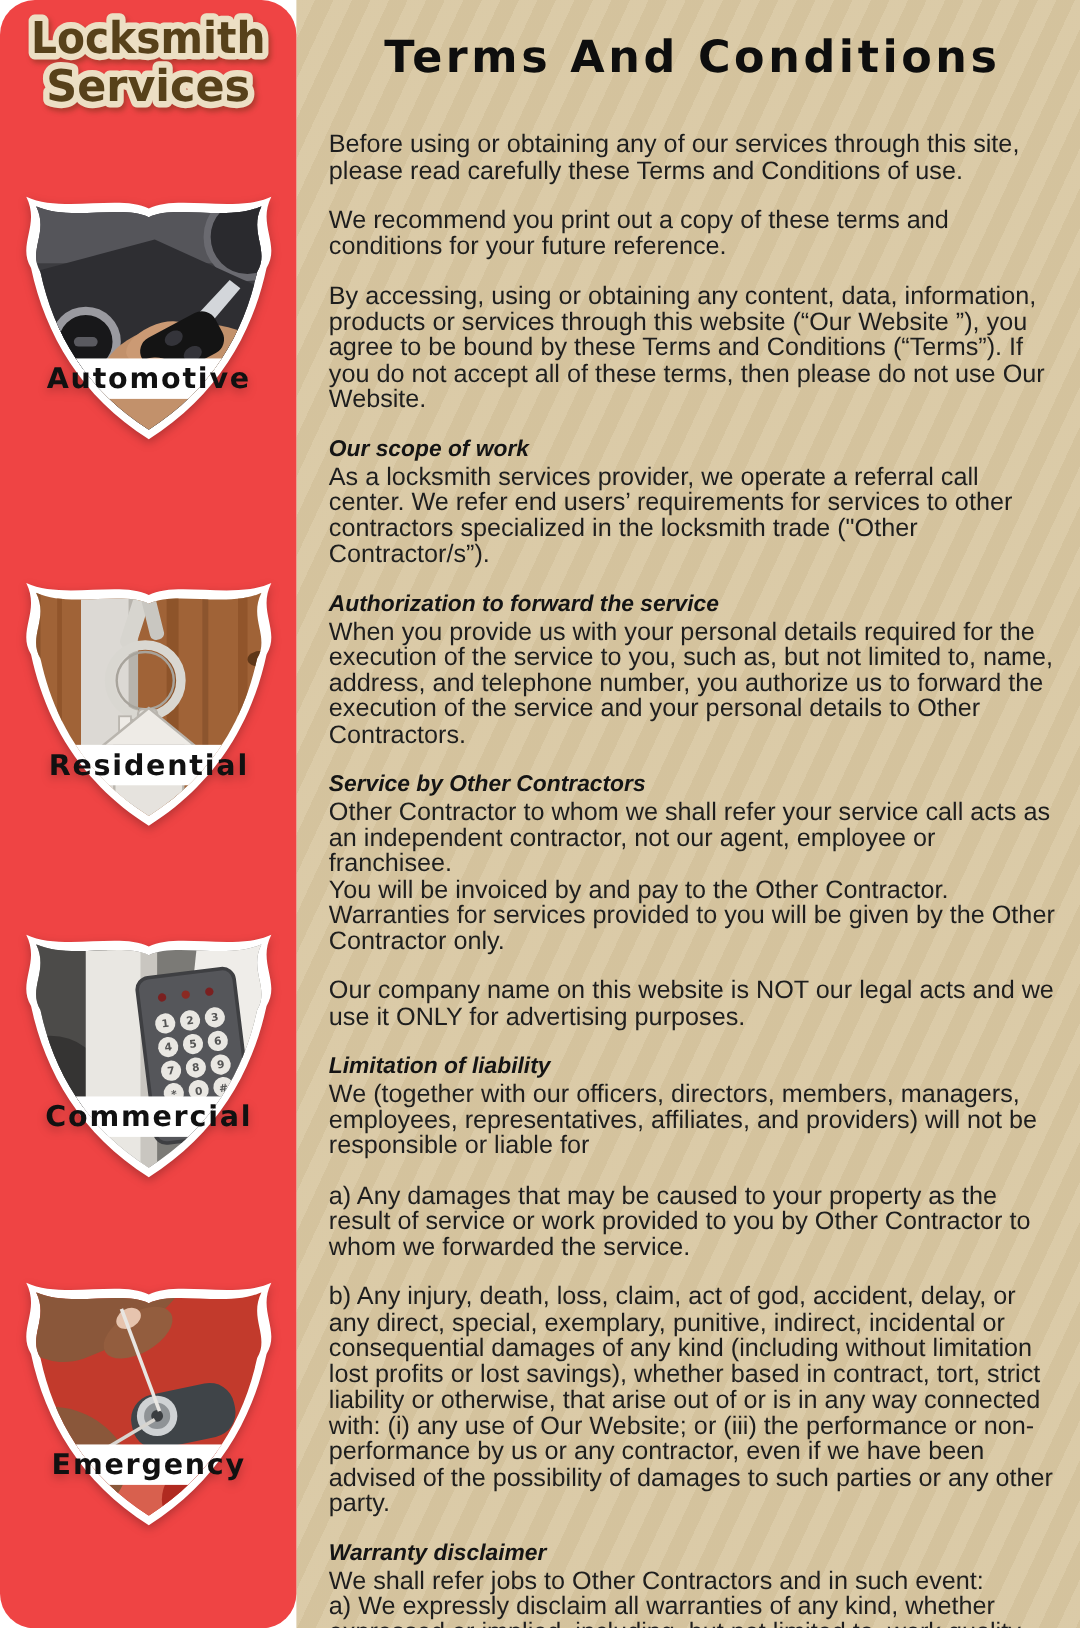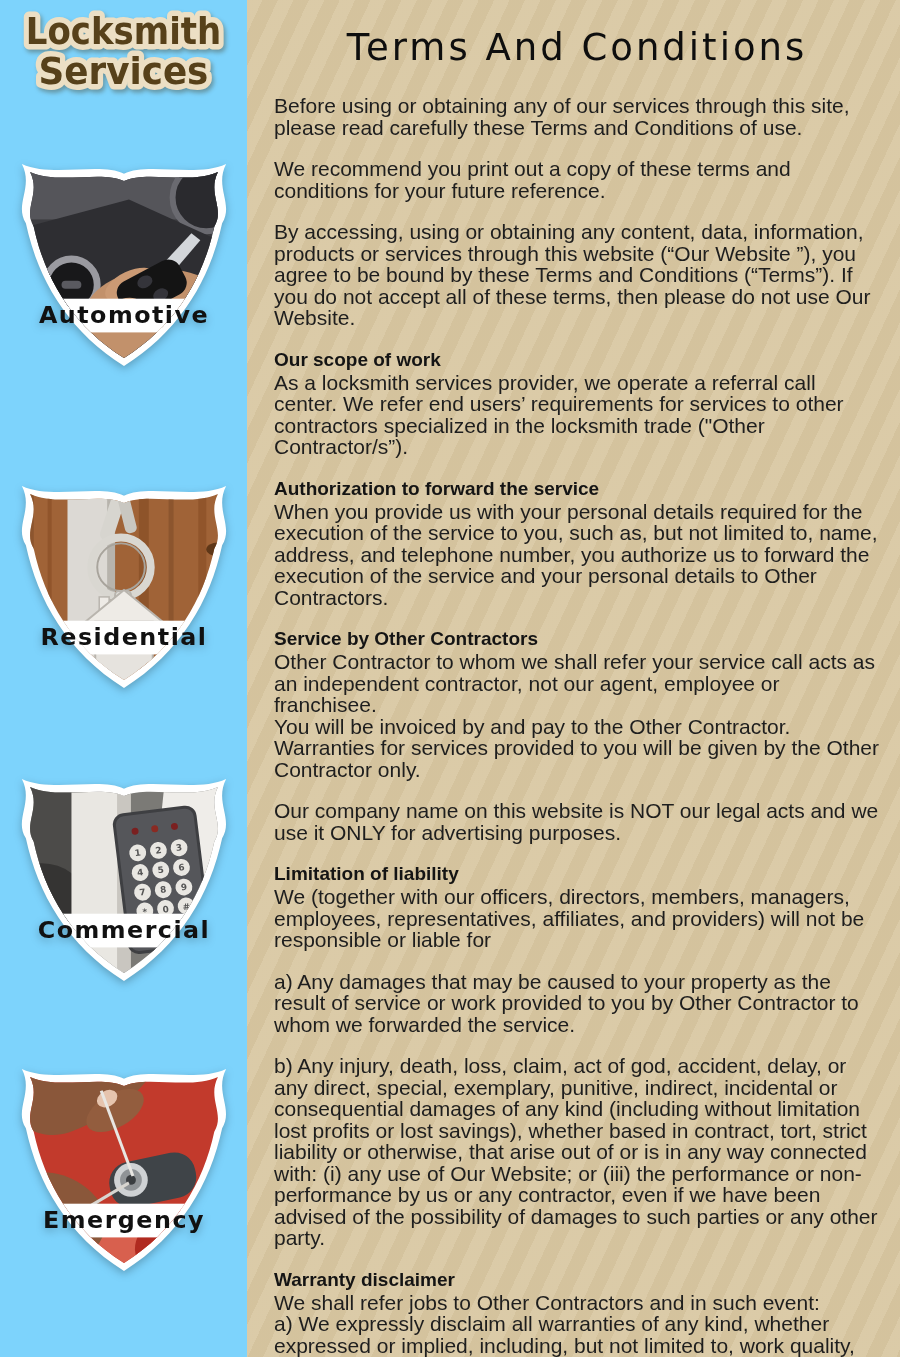--- a/index.html
+++ b/index.html
@@ -3,21 +3,22 @@
 <meta charset="utf-8">
 <style>
   * { box-sizing: border-box; }
   html,body { margin:0; padding:0; }
   body { width:900px; height:1357px; font-family:"Liberation Sans", sans-serif; }
   .page { width:900px; height:1357px; display:flex; overflow:hidden; }
 
   
   .sidebar {
     position:relative; width:247px; flex:none;
-    background:#7dd3fc;
+    background:#ef4444;
+    border-radius:29px;
   }
   .logo { position:absolute; top:4px; left:50%; transform:translateX(-50%);
           width:232px; filter:drop-shadow(2px 3px 2px rgba(60,40,5,0.35)); cursor:pointer; }
   .logo svg { display:block; width:100%; }
   .logo text {
     font-family:"DejaVu Sans", sans-serif; font-weight:bold;
     paint-order:stroke; stroke:#ecdfc4; stroke-width:11px; stroke-linejoin:round;
     fill:#57411a;
   }
 
@@ -40,27 +41,27 @@
   
   .content {
     flex:1; height:100%; overflow:hidden;
     background:
       repeating-linear-gradient(115deg, rgba(255,255,255,0.05) 0 14px, rgba(120,95,50,0.05) 14px 28px),
       #d9c8a3;
     padding:0 20px 0 27px;
     color:#1d1d1d;
   }
   h1.title {
-    font-family:"DejaVu Sans", sans-serif; font-weight:400; font-size:37px;
+    font-family:"DejaVu Sans", sans-serif; font-weight:700; font-size:37px;
     letter-spacing:3px; text-align:center; color:#0e0e0e;
-    margin:26px 0 26px 0;
+    margin:26px 0 41px 0;
   }
   h2.sec-h {
     font-family:"Liberation Sans", sans-serif; font-weight:bold; font-size:19px;
-    color:#141414; margin:0 0 1px 0;
+    color:#141414; margin:0 0 1px 0;font-style:italic;
   }
   p.para {
     font-size:21px; line-height:21.5px; margin:0 0 20px 0;
     white-space:pre-line; color:#1e1e1e;
   }
 </style>
 </head>
 <body>
 
 <div class="page">

